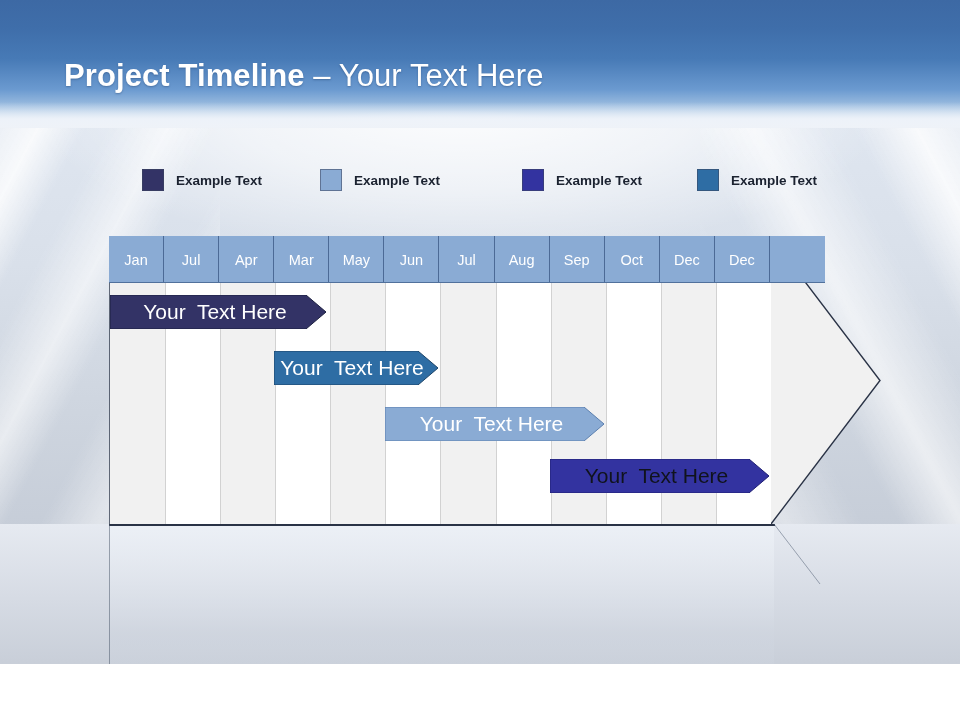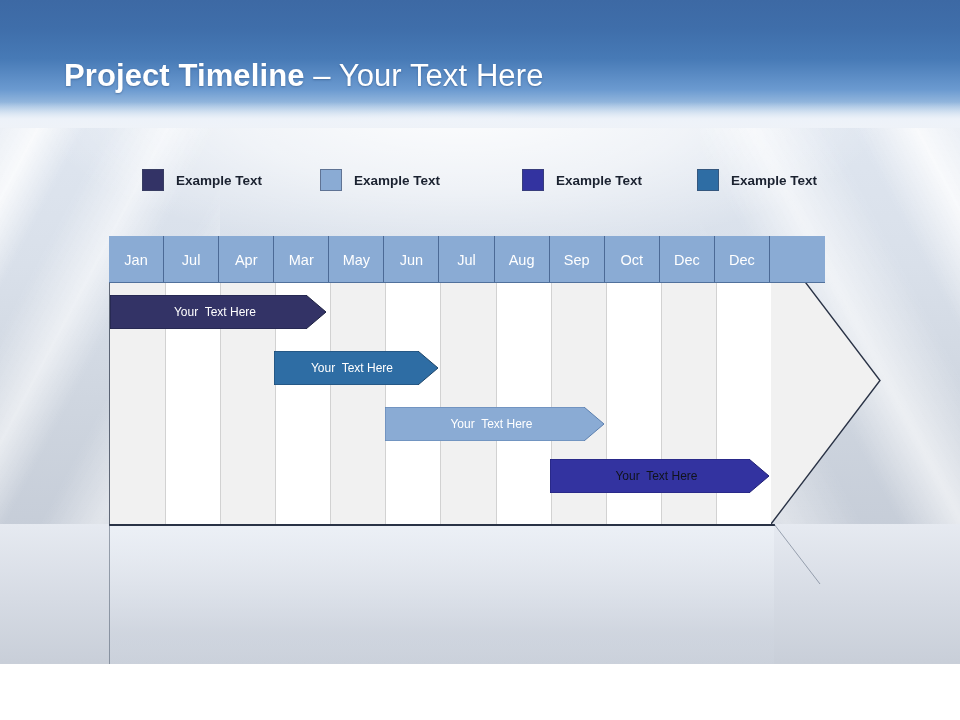--- a/index.html
+++ b/index.html
@@ -258,21 +258,21 @@
   }
   .bar svg { display: block; }
   .bar-label {
     position: absolute;
     left: 0; top: 0;
     height: 34px;
     display: flex;
     align-items: center;
     padding-left: 10px;
     box-sizing: border-box;
-    font-size: 12px;
+    font-size: 21px;
     white-space: pre;
     pointer-events: none;
   }
   .bar-label.light { color: #ffffff; }
   .bar-label.dark  { color: #10131c; }
 </style>
 </head>
 <body>
 
 <div class="slide">

